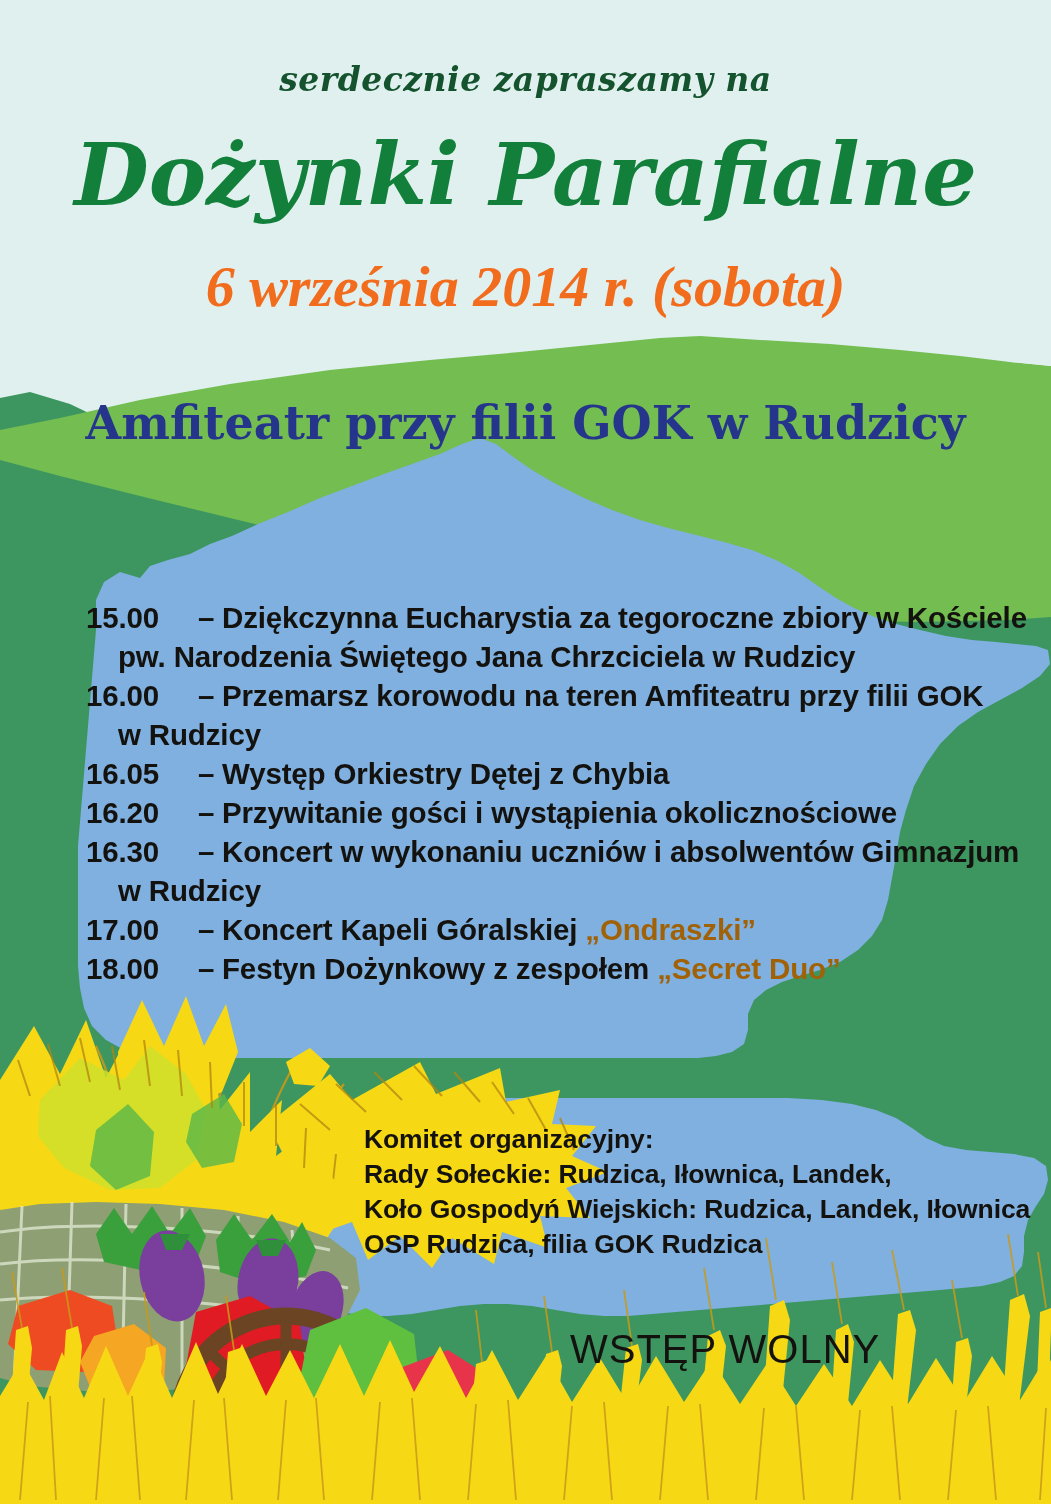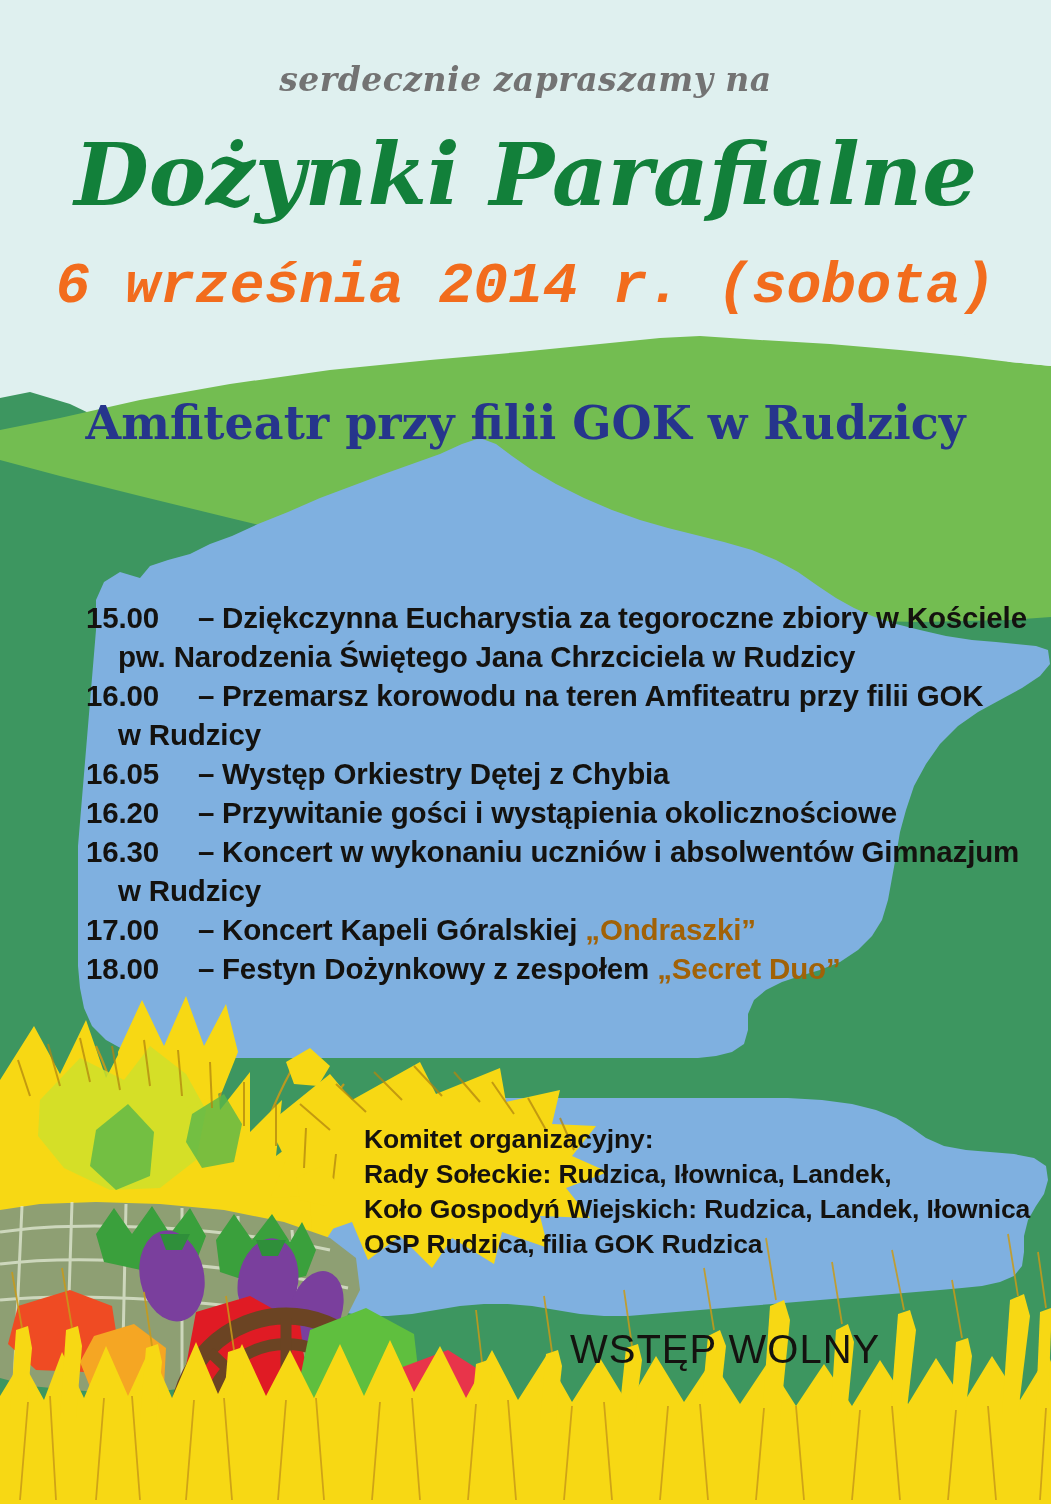--- a/index.html
+++ b/index.html
@@ -15,36 +15,36 @@
   .layer{position:absolute;left:0;top:0;width:1051px;height:1504px;}
   .layer svg{display:block;width:1051px;height:1504px;}
 
   
   #kicker{
     position:absolute;left:0;top:60px;width:1051px;
     text-align:center;
     font-family:"DejaVu Serif", serif;
     font-style:italic;font-weight:bold;
     font-size:33px;letter-spacing:.5px;
-    color:#737373;
+    color:#14532d;
     z-index:30;
   }
   #main-title{
     position:absolute;left:0;top:132px;width:1051px;
     text-align:center;
     font-family:"DejaVu Serif", serif;
     font-style:italic;font-weight:bold;
     font-size:86px;line-height:1;
     color:#12803a;
     z-index:30;
   }
   #date-line{
     position:absolute;left:0;top:258px;width:1051px;
     text-align:center;
-    font-family:Liberation Mono, monospace;
+    font-family:Liberation Serif, serif;
     font-style:italic;font-weight:bold;
     font-size:58px;line-height:1;
     color:#f26c1d;
     z-index:30;
   }
   #venue-line{
     position:absolute;left:0;top:400px;width:1051px;
     text-align:center;
     font-family:"DejaVu Serif", serif;
     font-weight:bold;

